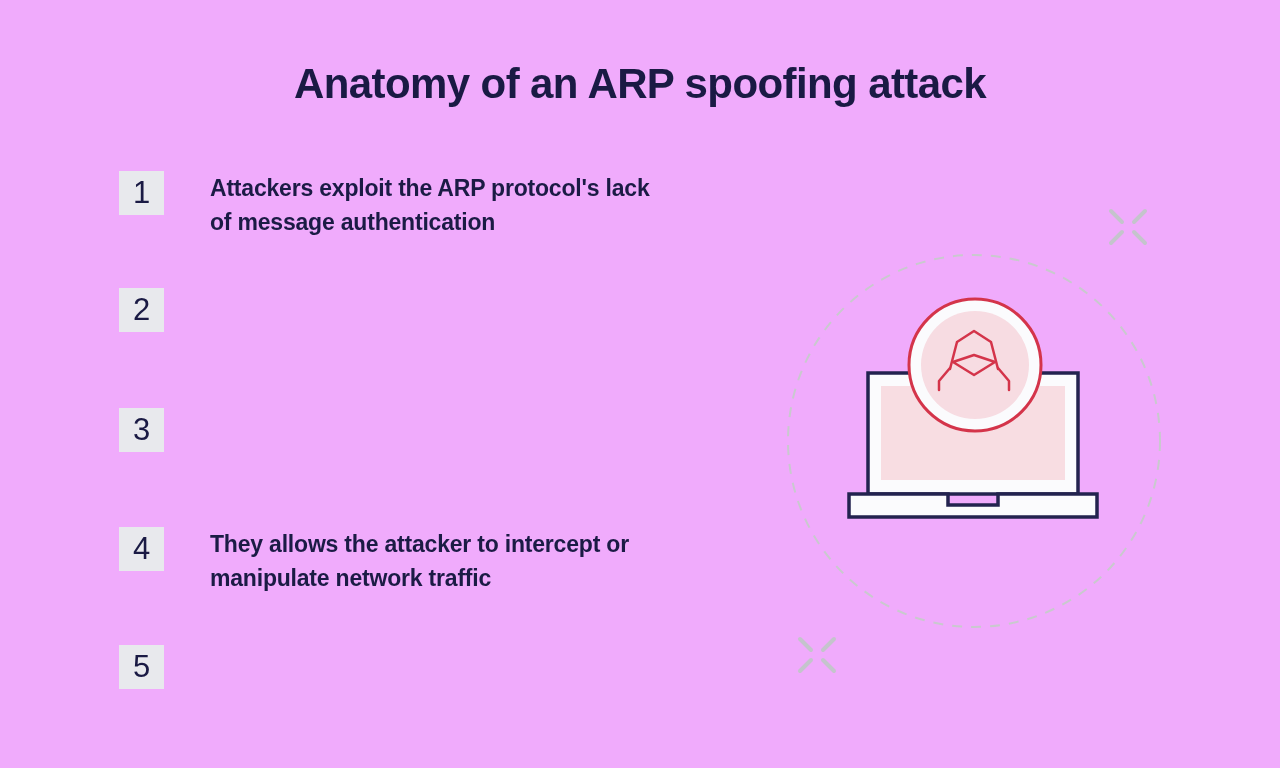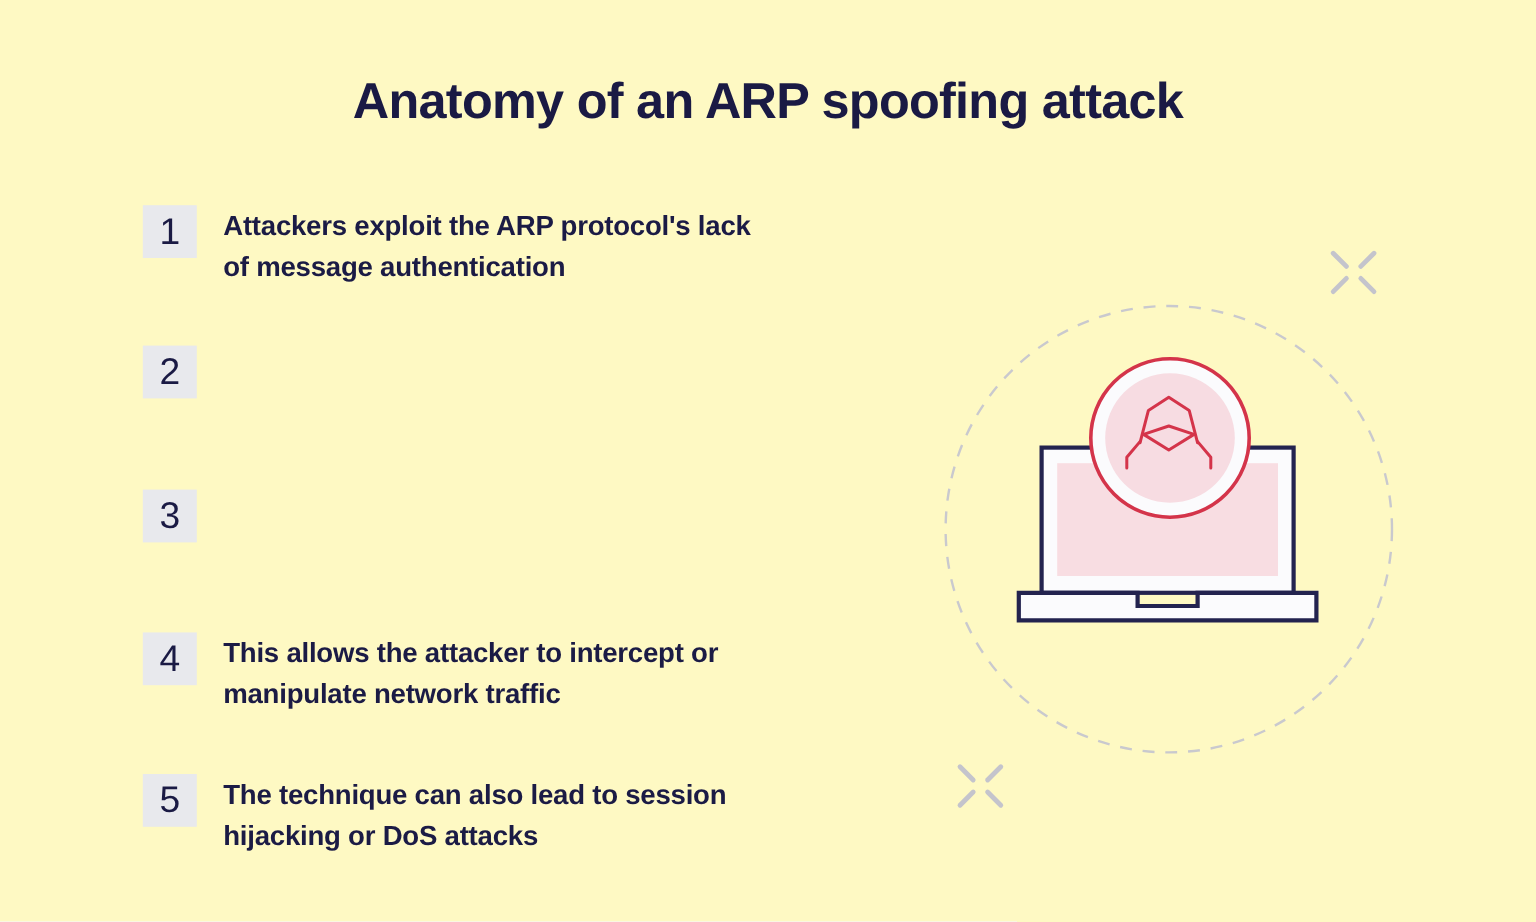--- a/index.html
+++ b/index.html
@@ -5,21 +5,21 @@
   * { margin: 0; padding: 0; box-sizing: border-box; }
   html, body {
     width: 1280px; height: 768px;
     font-family: "Liberation Sans", sans-serif;
     background: #f6f6f9;
     overflow: hidden;
   }
   .canvas {
     position: relative;
     width: 1280px; height: 768px;
-    background: #fef9c3;
+    background: #f0abfc;
   }
   .title {
     position: absolute;
     top: 58px; left: 0;
     width: 100%;
     text-align: center;
     font-size: 42px;
     font-weight: 700;
     letter-spacing: -0.6px;
     color: #1a1a44;
@@ -36,21 +36,21 @@
     background: #e8e9ed;
     display: flex;
     align-items: center;
     justify-content: center;
     font-size: 31px;
     font-weight: 500;
     color: #1a1a44;
     flex: 0 0 auto;
   }
   .step-text {
-    margin-left: 22px;
+    margin-left: 46px;
     width: 560px;
     font-size: 23px;
     font-weight: 700;
     letter-spacing: -0.2px;
     color: #1b1b45;
     line-height: 34px;
     white-space: pre-line;
   }
   .row-1 { top: 171px; }
   .row-2 { top: 288px; }
@@ -79,28 +79,26 @@
   <div class="step-row row-2">
     <div class="step-badge">2</div>
   </div>
 
   <div class="step-row row-3">
     <div class="step-badge">3</div>
   </div>
 
   <div class="step-row row-4">
     <div class="step-badge">4</div>
-    <div class="step-text">This allows the attacker to intercept or
+    <div class="step-text">They allows the attacker to intercept or
 manipulate network traffic</div>
   </div>
 
   <div class="step-row row-5">
     <div class="step-badge">5</div>
-    <div class="step-text">The technique can also lead to session
-hijacking or DoS attacks</div>
   </div>
 
   <svg class="illustration" viewBox="780 195 400 500" width="400" height="500" xmlns="http://www.w3.org/2000/svg">
 
     <circle cx="974" cy="441" r="186" fill="none" stroke="#c9c9ce" stroke-width="2" stroke-dasharray="10 9"></circle>
 
     <g>
       <rect x="868" y="373" width="210" height="121" fill="#fbfbfd" stroke="#23234f" stroke-width="3.5"></rect>
       <rect x="881" y="386" width="184" height="94" fill="#f8dde2"></rect>
       <path d="M849 494 L948 494 L948 505 L998 505 L998 494 L1097 494 L1097 517 L849 517 Z" fill="#fbfbfd" stroke="#23234f" stroke-width="3.5" stroke-linejoin="miter"></path>

